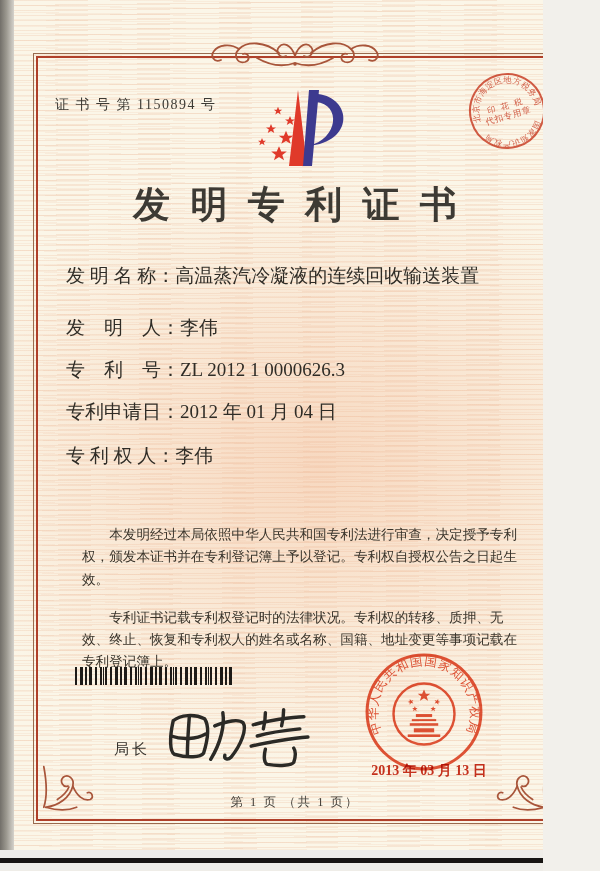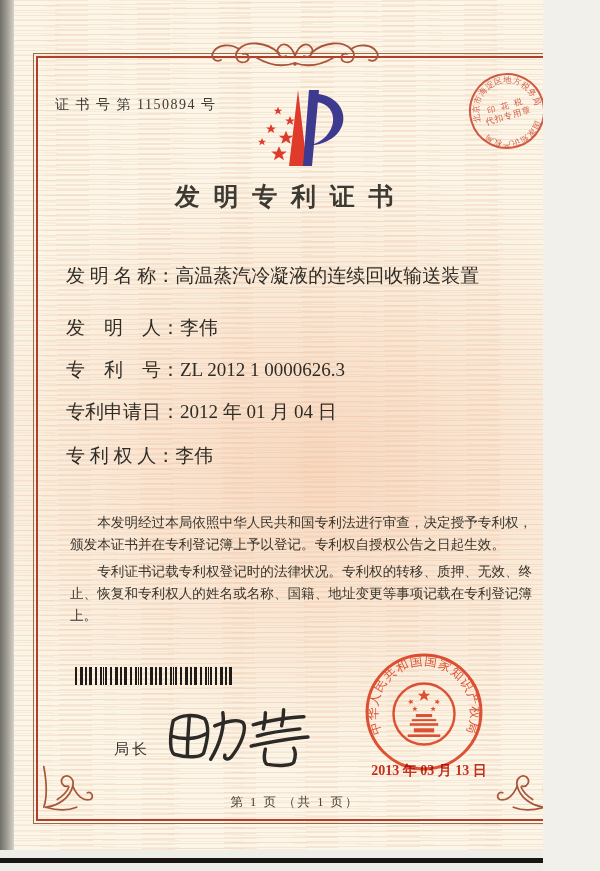--- a/index.html
+++ b/index.html
@@ -27,30 +27,30 @@
   .frame-inner{position:absolute;left:2px;top:2px;right:2px;bottom:2px;border:2px solid #b0402a;}
   .ornament-top{position:absolute;left:181px;top:34px;width:200px;height:40px;}
   .flourish{position:absolute;width:58px;height:58px;}
   .flourish.bl{left:24px;top:757px;}
   .flourish.br{left:480px;top:757px;transform:scaleX(-1);}
 
   .cert-number{position:absolute;left:41px;top:96px;font-size:14px;color:#3c3a34;letter-spacing:1.5px;}
 
   .logo{position:absolute;left:228px;top:84px;width:132px;height:88px;}
 
-  .title{position:absolute;left:8px;top:180px;width:524px;text-align:center;
-      font-size:25px;font-weight:bold;color:#3d3a34;letter-spacing:.55em;text-indent:.55em;}
+  .title{position:absolute;left:19px;top:180px;width:524px;text-align:center;
+      font-size:37px;font-weight:bold;color:#3d3a34;letter-spacing:.55em;text-indent:.55em;}
 
   .field-row{position:absolute;left:52px;font-size:19px;color:#2f2c26;white-space:nowrap;}
   .field-label{color:#2f2c26;}
   .field-value{color:#2f2c26;}
 
   .paragraphs{position:absolute;left:52px;top:508px;width:474px;font-size:13.6px;
       line-height:1.64;color:#39342b;}
-  .paragraphs p{margin:4px;text-indent:2em;}
+  .paragraphs p{margin:16px;text-indent:2em;}
 
   .barcode{position:absolute;left:61px;top:667px;width:157px;height:18px;
       background:
         repeating-linear-gradient(90deg,#1e1b18 0 2px,rgba(0,0,0,0) 2px 5px),
         repeating-linear-gradient(90deg,#1e1b18 0 1px,rgba(0,0,0,0) 1px 7px);}
 
   .director-label{position:absolute;left:100px;top:740px;font-size:15px;color:#34312b;letter-spacing:3px;}
   .signature{position:absolute;left:146px;top:698px;width:152px;height:76px;}
 
   .seal{position:absolute;left:349px;top:651px;width:122px;height:122px;mix-blend-mode:multiply;opacity:.93;}

